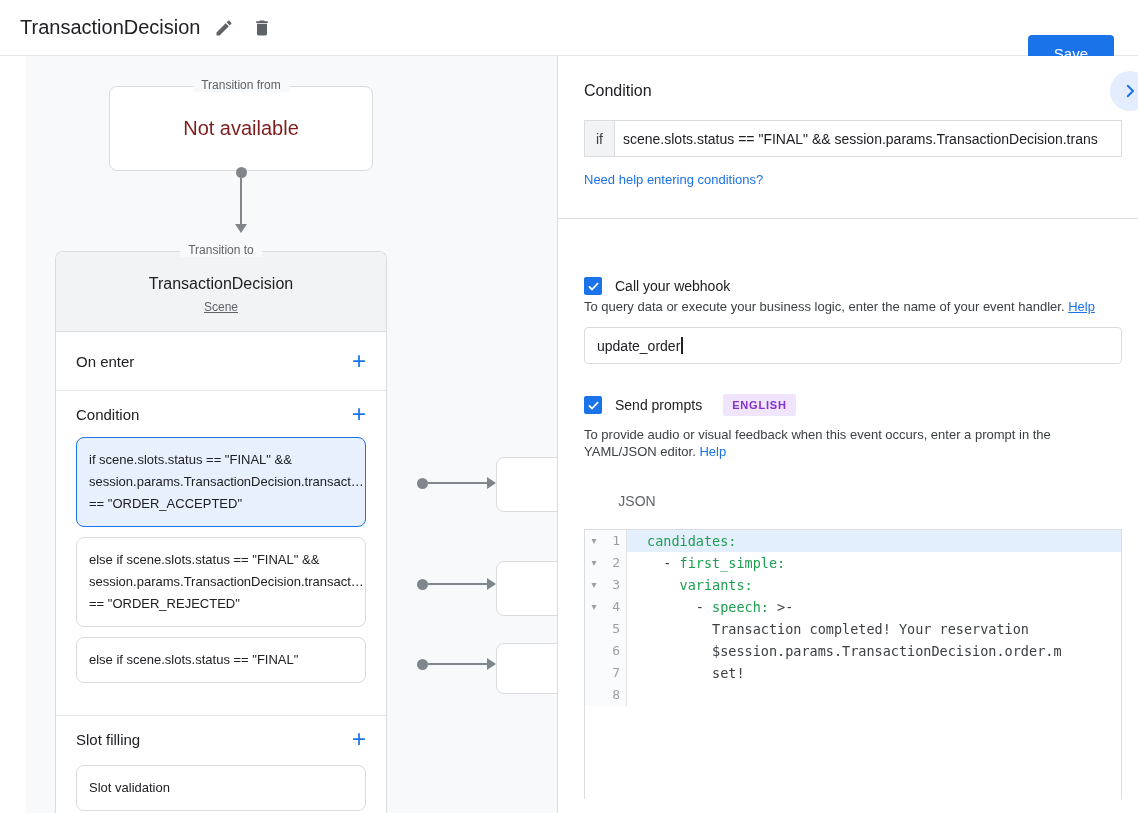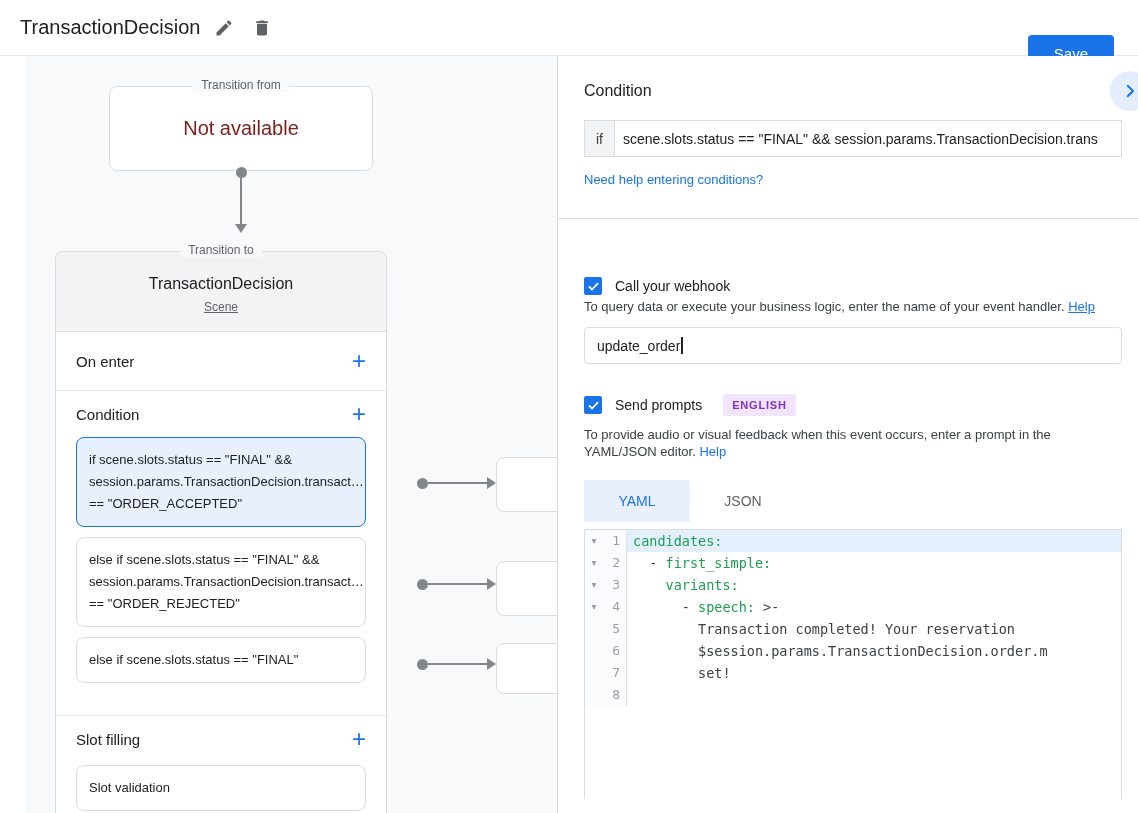--- a/index.html
+++ b/index.html
@@ -100,21 +100,21 @@
   .tab.active { background:#e8f0fe; color:#1a73e8; }
   .tab.inactive { color:#5f6368; }
 
   .editor { margin-top:7px; margin-right:0; height:270px; border:1px solid #dadce0; border-bottom:none;
     background:#fff; overflow:hidden; font-family:"DejaVu Sans Mono", monospace; }
   .ed-line { display:flex; height:22px; line-height:22px; font-size:13.5px; }
   .fold { width:18px; text-align:center; color:#9aa0a6; font-size:10px; cursor:pointer;
     background:#fafbfc; flex:none; font-family:"Liberation Sans",sans-serif; }
   .lnum { width:24px; text-align:right; color:#9aa0a6; padding-right:6px; background:#fafbfc;
     border-right:1px solid #e0e3e6; flex:none; font-size:13px; }
-  .code { flex:1; white-space:pre; padding-left:6px; overflow:hidden; }
+  .code { flex:1; white-space:pre; padding-left:20px; overflow:hidden; }
   .ed-line.hl .code { background:#e3effd; }
   .tok-key { color:#1d9e50; }
   .tok-plain { color:#3c4043; }
 </style>
 </head>
 <body>
 
 <header class="topbar">
   <div class="title-wrap">
     <h1 class="page-title">TransactionDecision</h1>
@@ -262,21 +262,20 @@
         </span>
         <span class="cb-label">Send prompts</span>
         <span class="badge">ENGLISH</span>
       </div>
       <div class="helper wide">
         <span>To provide audio or visual feedback when this event occurs, enter a prompt in the YAML/JSON editor.</span>
         <span class="help-link">Help</span>
       </div>
 
       <div class="tabs">
-        <div class="tab active">YAML</div>
         <div class="tab inactive">JSON</div>
       </div>
 
       <div class="editor">
         <div id="ed-lines">
             <div class="ed-line hl">
               <span class="fold">▾</span>
               <span class="lnum">1</span>
               <span class="code"><span class="tok-key">candidates:</span></span>
             </div>

